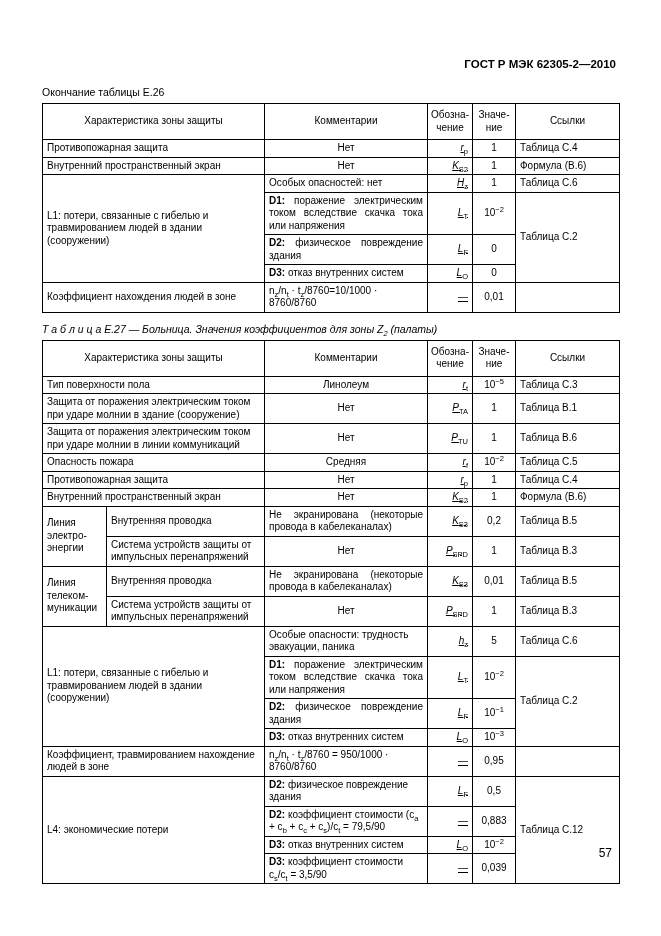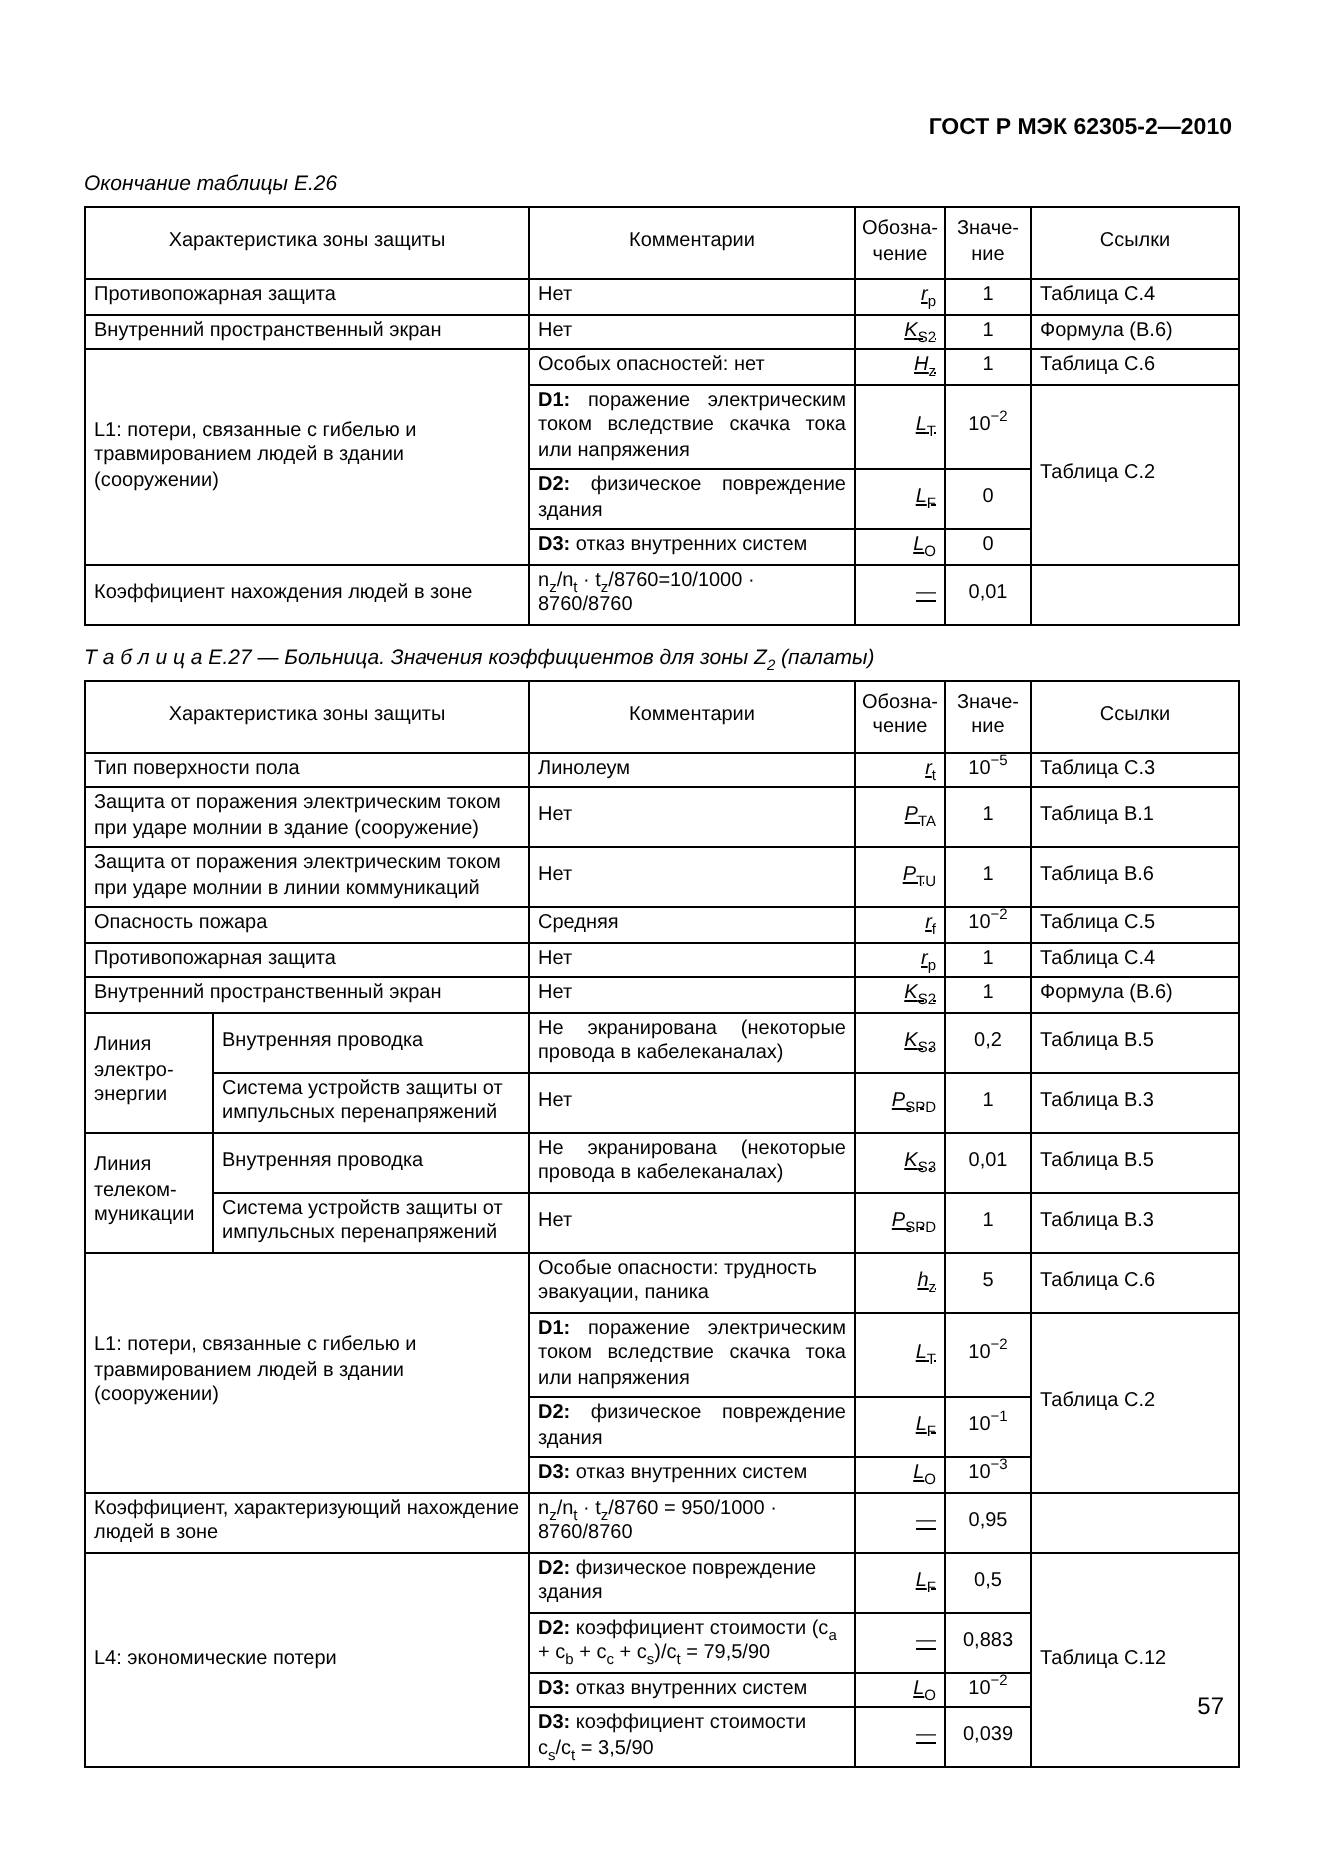--- a/index.html
+++ b/index.html
@@ -14,21 +14,20 @@
     overflow: hidden;
   }
   .doc-header {
     text-align: right;
     font-size: 11.5px;
     font-weight: 700;
     margin-bottom: 16px;
   }
   .continuation {
     font-size: 10.5px;
-    font-style: italic;
     margin-bottom: 5px;
   }
   .caption {
     font-size: 10.5px;
     margin: 10px 0 5px 0;
     font-style: italic;
   }
   table.gost {
     border-collapse: collapse;
     table-layout: fixed;
@@ -44,21 +43,21 @@
   }
   table.gost th {
     font-weight: 400;
     text-align: center;
     height: 36px;
     padding: 2px 2px;
   }
   td.ch   { text-align: left; padding-left: 6px; }
   td.grp  { text-align: left; }
   td.subch{ text-align: left; }
-  td.cm   { }
+  td.cm   { text-align: center; }
   td.cml  { text-align: left; }
   td.cmj  { text-align: justify; }
   td.sy   { text-align: right; font-style: italic; text-decoration: underline; }
   td.sy sub { font-style: normal; }
   td.vl   { text-align: center; }
   td.rf   { text-align: left; }
   sub, sup { font-size: 7.5px; line-height: 0; }
   .pageno {
     position: absolute;
     top: 846px; right: 46px;
@@ -254,21 +253,21 @@
         <td class="sy">L<sub>F</sub></td>
         <td class="vl">10<sup>−1</sup></td>
       </tr>
       <tr>
         <td class="cmj"><b>D3:</b> отказ внутренних систем</td>
         <td class="sy">L<sub>O</sub></td>
         <td class="vl">10<sup>−3</sup></td>
       </tr>
 
       <tr>
-        <td colspan="2" class="ch">Коэффициент, характеризующий нахождение людей в зоне</td>
+        <td colspan="2" class="ch">Коэффициент, травмированием нахождение людей в зоне</td>
         <td class="cml">n<sub>z</sub>/n<sub>t</sub> · t<sub>z</sub>/8760 = 950/1000 · 8760/8760</td>
         <td class="sy">—</td>
         <td class="vl">0,95</td>
         <td class="rf"></td>
       </tr>
 
       <tr>
         <td colspan="2" rowspan="4" class="ch">L4: экономические потери</td>
         <td class="cml"><b>D2:</b> физическое повреждение здания</td>
         <td class="sy">L<sub>F</sub></td>

